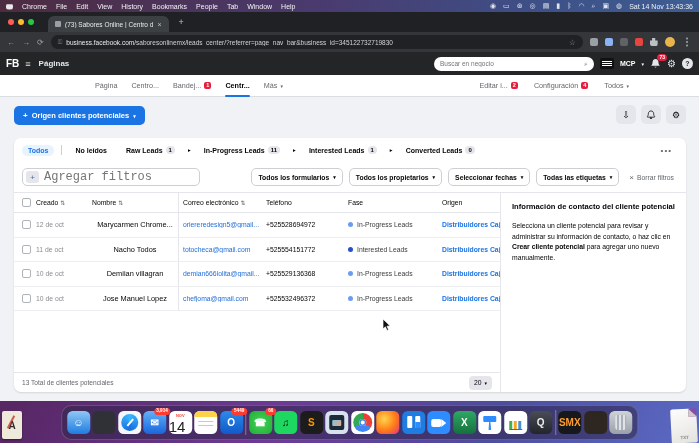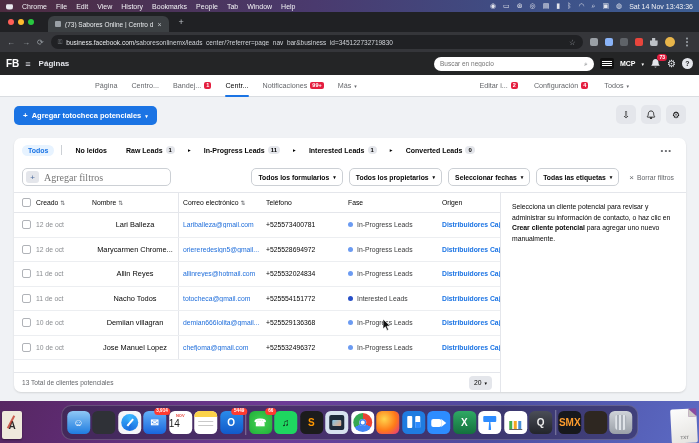--- a/index.html
+++ b/index.html
@@ -53,21 +53,21 @@
   .bell-wrap { position:relative; }
   .bell-badge { position:absolute; top:-4px; right:-6px; background:#e41e3f; color:#fff; font-size:5px; font-weight:bold; padding:0 2px; border-radius:5px; line-height:7px; }
   .gear-w { color:#e4e6eb; font-size:10px; }
   .help-c { width:11px; height:11px; border-radius:50%; background:#e4e6eb; color:#242526; font-size:7px; font-weight:bold; display:flex; align-items:center; justify-content:center; }
 
   
   .page-nav { height:22px; background:#fff; border-bottom:1px solid #dadde1; display:flex; align-items:center; padding:0 10px 0 95px; }
   .pn-left { display:flex; align-items:center; gap:14px; }
   .pn-right { margin-left:auto; display:flex; align-items:center; gap:16px; padding-right:60px; }
   .pn-item { position:relative; display:flex; align-items:center; gap:3px; font-size:7.2px; color:#65676b; height:22px; }
-  .pn-item.active .pn-label { color:#050505; font-weight:normal; }
+  .pn-item.active .pn-label { color:#050505; font-weight:bold; }
   .pn-item.active::after { content:""; position:absolute; left:0; right:0; bottom:0; height:2px; background:#1b74e4; border-radius:1px; }
   .pn-badge { background:#e41e3f; color:#fff; font-size:5.5px; font-weight:bold; border-radius:2px; padding:1px 2px; line-height:1; }
   .pn-caret { font-size:5px; color:#65676b; }
 
   
   .content { position:relative; height:324px; }
   .add-btn { position:absolute; left:14px; top:9px; height:19px; background:#1b74e4; color:#fff; border:none; border-radius:5px; display:flex; align-items:center; gap:4px; padding:0 9px; font-size:7.5px; font-weight:bold; font-family:inherit; }
   .add-plus { font-size:8px; }
   .add-caret { font-size:5px; }
   .top-icons { position:absolute; right:13px; top:8px; display:flex; gap:5px; }
@@ -79,21 +79,21 @@
   .stab { display:flex; align-items:center; gap:3px; padding:2px 6px; border-radius:9px; font-size:7px; color:#050505; font-weight:bold; }
   .stab.active { background:#e7f3ff; color:#1b74e4; }
   .stab-count { background:#e4e6eb; border-radius:6px; padding:0 3px; font-size:6px; color:#050505; line-height:8px; }
   .stab-arrow { font-size:5.5px; color:#050505; }
   .stab-div { width:1px; height:10px; background:#ccd0d5; }
   .stab-more { margin-left:auto; color:#65676b; font-size:8px; letter-spacing:1px; padding-right:6px; }
 
   .filters { height:30px; display:flex; align-items:center; padding:0 8px; gap:6px; flex:none; }
   .filter-input { flex:1; max-width:212px; height:18px; border:1px solid #ccd0d5; border-radius:5px; display:flex; align-items:center; gap:5px; padding:0 3px; }
   .fplus { width:13px; height:12px; background:#e4e6eb; border-radius:3px; color:#4b6a9b; font-size:8px; display:flex; align-items:center; justify-content:center; }
-  .filter-input input { border:none; outline:none; font-size:10px; font-family:Liberation Serif, serif; flex:1; color:#333; }
+  .filter-input input { border:none; outline:none; font-size:12px; font-family:Liberation Mono, monospace; flex:1; color:#333; }
   .fspacer { flex:1; }
   .fdrop { height:18px; border:1px solid #ccd0d5; border-radius:5px; background:#fff; display:flex; align-items:center; gap:4px; padding:0 6px; font-size:6.8px; font-weight:bold; color:#050505; font-family:inherit; }
   .fdrop .dcaret { font-size:5px; color:#050505; }
   .clear-filters { display:flex; align-items:center; gap:3px; color:#65676b; font-size:6.8px; padding:0 4px; }
   .clear-x { font-size:8px; }
 
   .card-body { flex:1; display:flex; min-height:0; }
   .left-pane { width:486px; display:flex; flex-direction:column; }
   .thead, .trow { display:grid; grid-template-columns:22px 56px 86px 88px 82px 94px 58px; align-items:center; }
   .thead { height:21px; border-top:1px solid #e4e6eb; border-bottom:1px solid #e4e6eb; font-size:6.8px; color:#050505; flex:none; }
@@ -120,21 +120,21 @@
   
   .cursor { position:absolute; left:383px; top:222px; width:9px; height:12px; z-index:50; }
 
   
   .dock { position:absolute; left:50%; transform:translateX(-50%); bottom:3px; height:35px; background:rgba(48,38,72,.55); border:1px solid rgba(255,255,255,.18); border-radius:10px; display:flex; align-items:center; gap:2.5px; padding:0 5px; z-index:5; }
   .dock-item { position:relative; }
   .dock-tile { width:23px; height:23px; border-radius:5.5px; display:flex; align-items:center; justify-content:center; font-size:11px; position:relative; overflow:hidden; }
   .dock-glyph { font-weight:bold; line-height:1; font-size:10px; }
   .dock-badge { position:absolute; top:-3px; right:-4px; background:#ff3b30; color:#fff; font-size:4.6px; font-weight:bold; border-radius:6px; padding:1px 2.5px; line-height:1; z-index:2; }
   .cal-month { position:absolute; top:2px; left:0; right:0; text-align:center; font-size:4px; font-weight:bold; color:#e8463c; }
-  .cal-day { position:absolute; top:7px; left:0; right:16px; text-align:center; font-size:10px; color:#222; }
+  .cal-day { position:absolute; top:7px; left:0; right:16px; text-align:center; font-size:15px; color:#222; }
   .k-sep { width:1px; height:25px; background:rgba(255,255,255,.35); border-radius:0; }
   .k-launchpad { background-image:radial-gradient(circle 1.5px at 6px 6px,#f66 99%,transparent),radial-gradient(circle 1.5px at 12px 6px,#fc6 99%,transparent),radial-gradient(circle 1.5px at 18px 6px,#6cf 99%,transparent),radial-gradient(circle 1.5px at 6px 12px,#6f9 99%,transparent),radial-gradient(circle 1.5px at 12px 12px,#c6f 99%,transparent),radial-gradient(circle 1.5px at 18px 12px,#f96 99%,transparent),radial-gradient(circle 1.5px at 6px 18px,#69f 99%,transparent),radial-gradient(circle 1.5px at 12px 18px,#ff6 99%,transparent),radial-gradient(circle 1.5px at 18px 18px,#6ff 99%,transparent); }
   .k-safari::before { content:""; width:17px; height:17px; border-radius:50%; background:conic-gradient(#38b6ff,#1a6fe0,#38b6ff); position:absolute; top:3px; left:3px; }
   .k-safari::after { content:""; position:absolute; top:7px; left:11px; width:2px; height:9px; background:#fff; transform:rotate(40deg); }
   .k-notes::before { content:""; position:absolute; top:0; left:0; right:0; height:6px; background:#fbd24a; }
   .k-notes::after { content:""; position:absolute; top:10px; left:4px; right:4px; height:1px; background:#c9c9c9; box-shadow:0 4px 0 #c9c9c9; }
   .k-photos::before { content:""; position:absolute; inset:4px; background:#1d2a3a; border-radius:2px; }
   .k-photos::after { content:""; position:absolute; left:7px; top:9px; width:9px; height:6px; background:linear-gradient(135deg,#7fc4e8,#e8a87f); border-radius:1px; z-index:1; }
   .k-chrome::before { content:""; position:absolute; inset:2px; border-radius:50%; background:conic-gradient(#ea4335 0 33%,#4285f4 33% 66%,#34a853 66% 100%); }
   .k-chrome::after { content:""; position:absolute; inset:8px; border-radius:50%; background:#fff; box-shadow:0 0 0 1.5px #4285f4 inset; }
@@ -292,25 +292,20 @@
           <span class="pn-label">Bandej...</span>
           <span class="pn-badge">1</span>
 
         </span>
 
         <span class="pn-item active">
           <span class="pn-label">Centr...</span>
 
         </span>
 
-        <span class="pn-item">
-          <span class="pn-label">Notificaciones</span>
-          <span class="pn-badge">99+</span>
-
-        </span>
 
         <span class="pn-item">
           <span class="pn-label">Más</span>
 
           <span class="pn-caret">▾</span>
         </span>
       </div>
     <div class="pn-right">
 
         <span class="pn-item">
@@ -329,21 +324,21 @@
           <span class="pn-label">Todos</span>
 
           <span class="pn-caret">▾</span>
         </span>
       </div>
   </div>
 
   <div class="content">
     <button class="add-btn">
       <span class="add-plus">+</span>
-      <span>Agregar totocheca potenciales</span>
+      <span>Origen clientes potenciales</span>
       <span class="add-caret">▾</span>
     </button>
     <div class="top-icons">
       <span class="tico">⇩</span>
       <span class="tico">
           <svg width="10" height="10" viewBox="0 0 16 16">
             <path d="M8 1.5c-2.6 0-4.3 1.9-4.3 4.6 0 2.4-.8 3.6-1.6 4.4-.3.3-.1.9.4.9h11c.5 0 .7-.6.4-.9-.8-.8-1.6-2-1.6-4.4C12.3 3.4 10.6 1.5 8 1.5zM6.3 12.6a1.8 1.8 0 0 0 3.4 0z" fill="none" stroke="#050505" stroke-width="1.2"></path>
           </svg>
         </span>
       <span class="tico">⚙</span>
@@ -447,64 +442,36 @@
               </span>
             <span class="hcell">
                 <span>Fase</span>
               </span>
             <span class="hcell">
                 <span>Origen</span>
               </span>
           </div>
           <div>
 
-              <div class="trow">
-                <span class="cb"></span>
-                <span class="c-created">12 de oct</span>
-                <span class="c-name">Lari Balleza</span>
-                <span class="c-email">
-                  <a>Lariballeza@gmail.com</a>
-                </span>
-                <span class="c-phone">+525573400781</span>
-                <span class="c-fase">
-                  <span class="dot" style="background: rgb(107, 155, 242);"></span>
-                  <span>In-Progress Leads</span>
-                </span>
-                <span class="c-origen">Distribuidores Caj...</span>
-              </div>
 
               <div class="trow">
                 <span class="cb"></span>
                 <span class="c-created">12 de oct</span>
                 <span class="c-name">Marycarmen Chrome...</span>
                 <span class="c-email">
                   <a>oriereredesign5@gmail...</a>
                 </span>
                 <span class="c-phone">+525528694972</span>
                 <span class="c-fase">
                   <span class="dot" style="background: rgb(107, 155, 242);"></span>
                   <span>In-Progress Leads</span>
                 </span>
                 <span class="c-origen">Distribuidores Caj...</span>
               </div>
 
-              <div class="trow">
-                <span class="cb"></span>
-                <span class="c-created">11 de oct</span>
-                <span class="c-name">Allin Reyes</span>
-                <span class="c-email">
-                  <a>allinreyes@hotmail.com</a>
-                </span>
-                <span class="c-phone">+525532024834</span>
-                <span class="c-fase">
-                  <span class="dot" style="background: rgb(107, 155, 242);"></span>
-                  <span>In-Progress Leads</span>
-                </span>
-                <span class="c-origen">Distribuidores Caj...</span>
-              </div>
 
               <div class="trow">
                 <span class="cb"></span>
                 <span class="c-created">11 de oct</span>
                 <span class="c-name">Nacho Todos</span>
                 <span class="c-email">
                   <a>totocheca@gmail.com</a>
                 </span>
                 <span class="c-phone">+525554151772</span>
                 <span class="c-fase">
@@ -547,20 +514,21 @@
           <div class="tfoot">
             <span>13 Total de clientes potenciales</span>
             <span class="psize">
               <span>20</span>
               <span class="dcaret">▾</span>
             </span>
           </div>
         </div>
 
         <div class="side-panel">
+          <div class="sp-title">Información de contacto del cliente potencial</div>
           <div class="sp-body"><span>Selecciona un cliente potencial para revisar y administrar su información de contacto, o haz clic en </span><b>Crear cliente potencial</b><span> para agregar uno nuevo manualmente.</span></div>
         </div>
       </div>
 
     </div>
 
     <svg class="cursor" viewBox="0 0 9 12">
         <path d="M0 0 L0 10 L2.4 7.8 L4 11.4 L5.6 10.7 L4 7.2 L7.2 7 Z" fill="#111" stroke="#fff" stroke-width="0.7"></path>
       </svg>
   </div>

